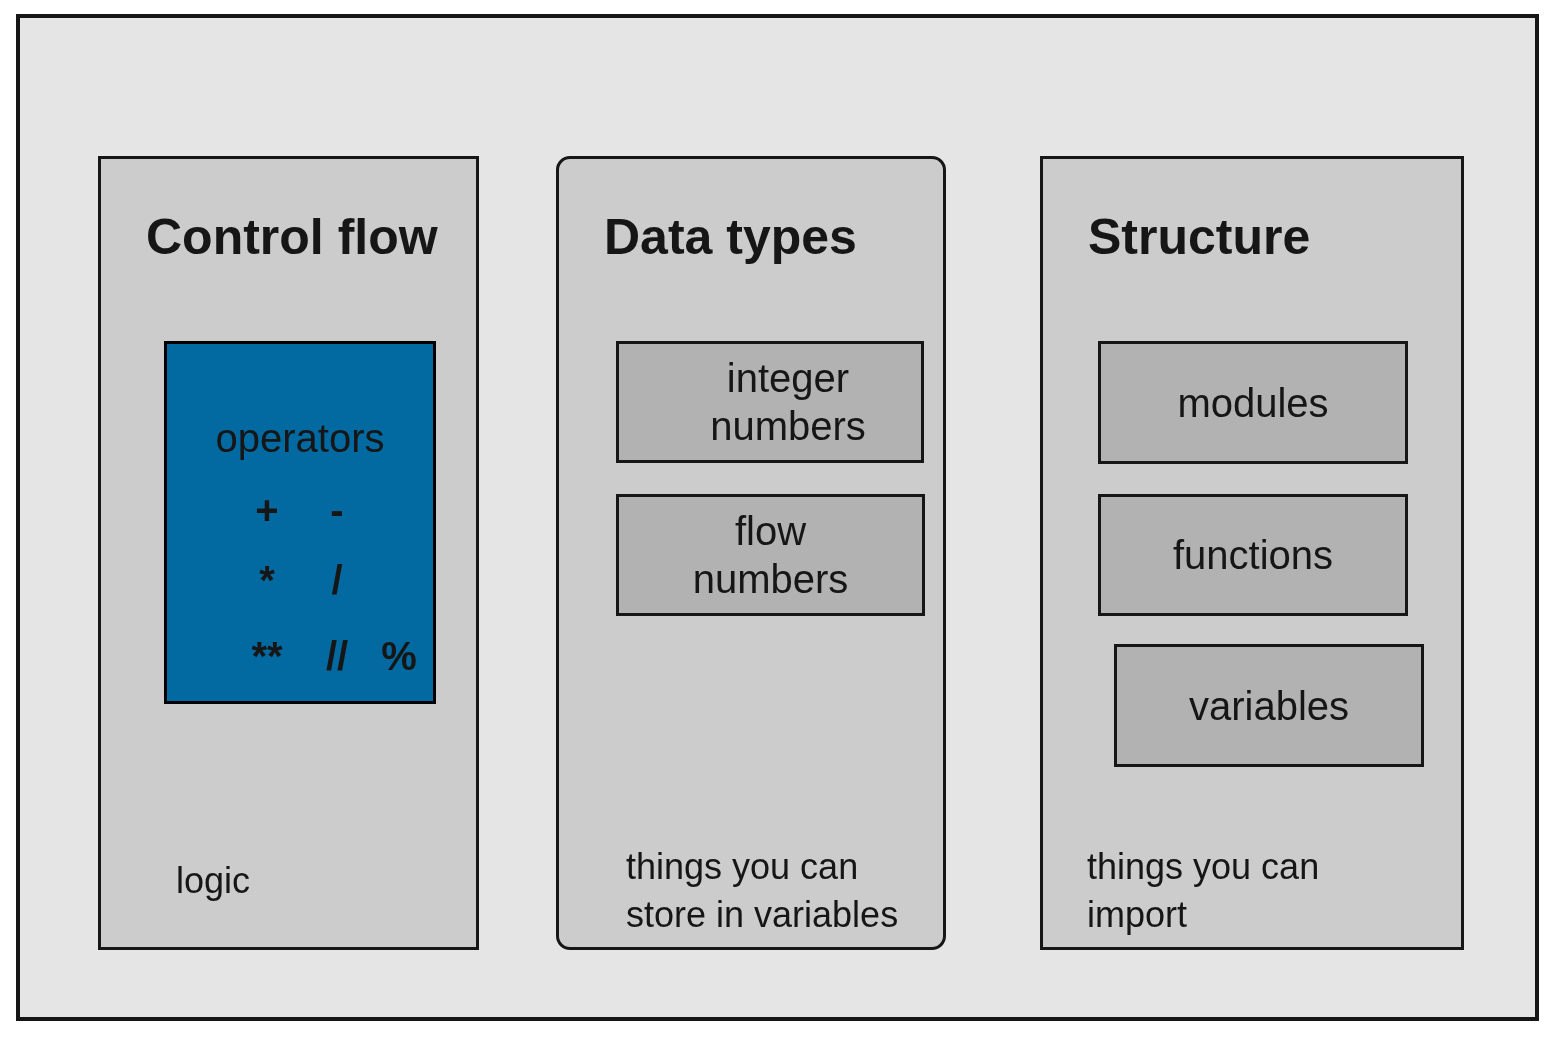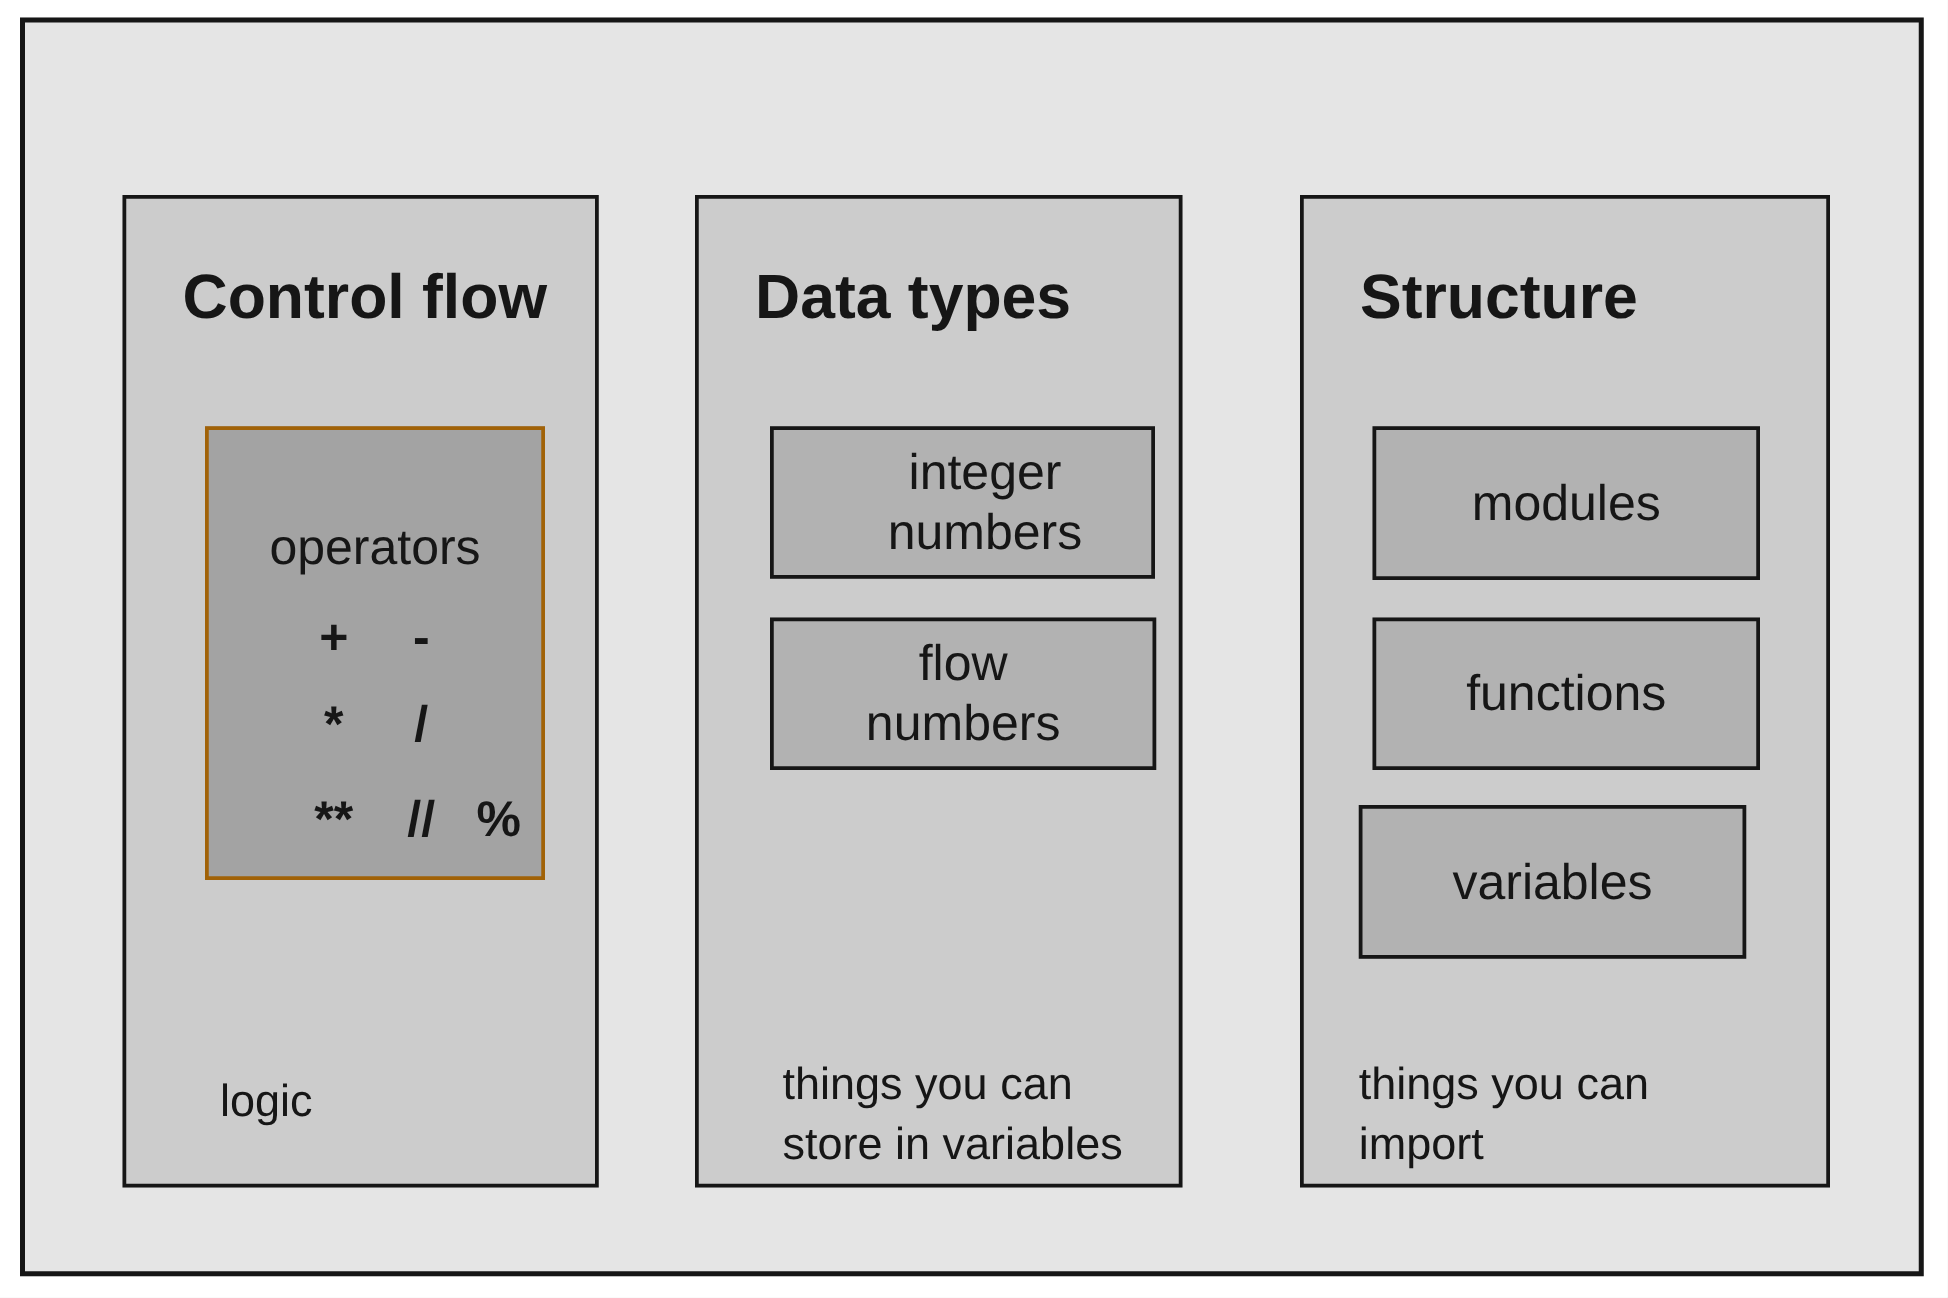--- a/index.html
+++ b/index.html
@@ -28,21 +28,21 @@
   }
   .panel {
     position: absolute;
     top: 138px;
     height: 794px;
     box-sizing: border-box;
     border: 3px solid #161616;
     background: #cccccc;
   }
   .panel-1 { left: 78px;   width: 381px; padding-left: 22px; }
-  .panel-2 { left: 536px;  width: 390px; }
+  .panel-2 { left: 536px;  width: 390px; border-radius: 14px; }
   .panel-3 { left: 1020px; width: 424px; }
 
   .heading {
     position: absolute;
     top: 48px;
     left: 45px;
     font-size: 50px;
     font-weight: bold;
     line-height: 60px;
     white-space: nowrap;
@@ -63,22 +63,22 @@
   }
 
   
   .op-box {
     position: absolute;
     left: 63px;
     top: 182px;
     width: 272px;
     height: 363px;
     box-sizing: border-box;
-    border: 3px solid #a16207;
-    background: #a3a3a3;
+    border: 3px solid #000000;
+    background: #0369a1;
   }
   .op-label {
     position: absolute;
     top: 70px;
     left: 0;
     right: 0;
     text-align: center;
     font-size: 40px;
     line-height: 48px;
   }
@@ -103,21 +103,21 @@
   .op-c2 { left: 137px; }
   .op-c3 { left: 199px; }
 
   
   .box-integer { left: 57px; top: 182px; width: 308px; height: 122px; padding-left: 36px; }
   .box-float   { left: 57px; top: 335px; width: 309px; height: 122px; }
 
   
   .box-modules   { left: 55px; top: 182px; width: 310px; height: 123px; }
   .box-functions { left: 55px; top: 335px; width: 310px; height: 122px; }
-  .box-variables { left: 44px; top: 485px; width: 310px; height: 123px; }
+  .box-variables { left: 71px; top: 485px; width: 310px; height: 123px; }
 
   .caption {
     position: absolute;
     font-size: 36px;
     line-height: 48px;
     white-space: nowrap;
   }
   .caption-1 { left: 75px; top: 698px; }
   .caption-2 { left: 67px; top: 684px; }
   .caption-3 { left: 44px; top: 684px; }

